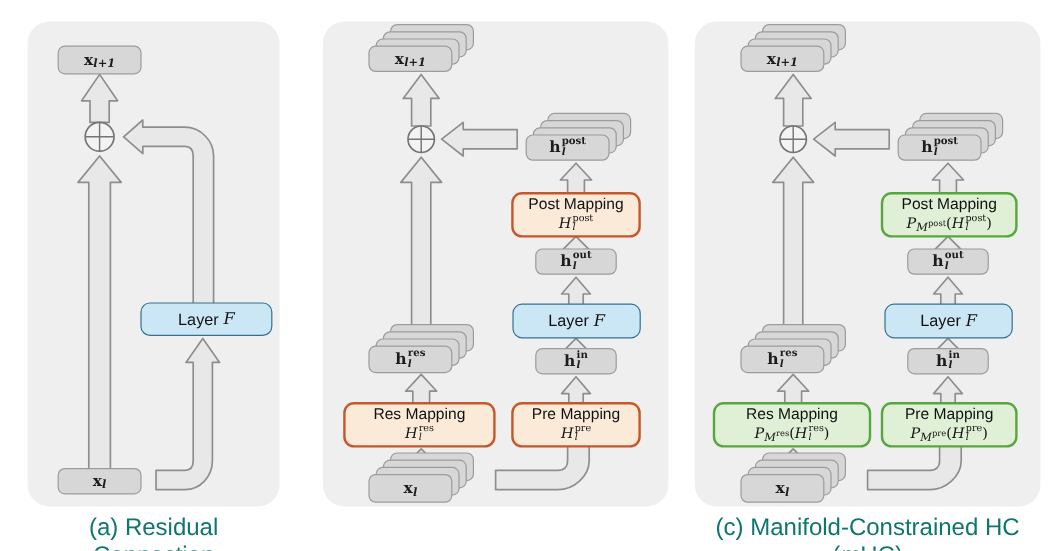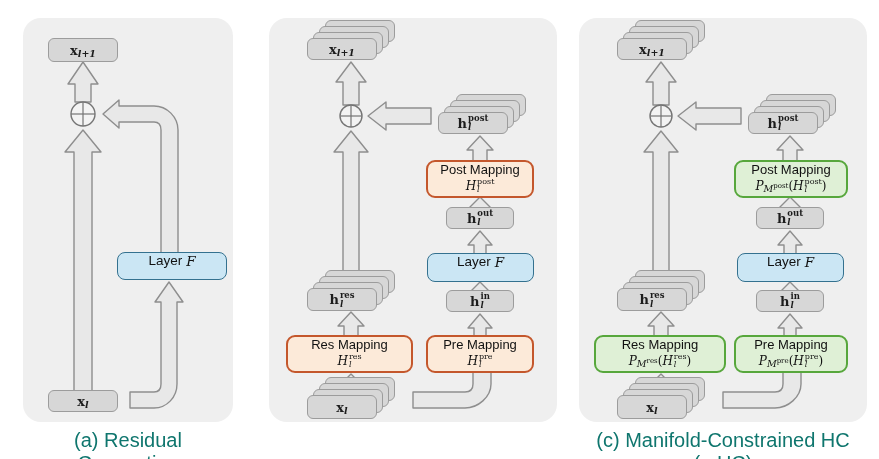--- a/index.html
+++ b/index.html
@@ -15,21 +15,21 @@
   .suml{stroke:#757575;stroke-width:1.2;}
   .gbox{position:absolute;background:#d7d7d7;border:1.5px solid #9c9c9c;border-radius:6px;
     display:flex;align-items:center;justify-content:center;
     font-family:"DejaVu Serif",serif;font-weight:bold;font-size:13px;color:#1c1c1c;box-sizing:border-box;}
   .stackb{position:absolute;background:#d7d7d7;border:1.5px solid #9c9c9c;border-radius:6px;box-sizing:border-box;}
   .xsub{font-size:9.5px;font-style:italic;transform:translateY(3px);font-weight:bold;}
   .supsub{display:inline-flex;flex-direction:column;align-items:flex-start;line-height:1;margin-left:1px;}
   .supsub sup,.supsub sub{font-size:8.5px;line-height:1.05;position:static;}
   .supsub sub{font-style:italic;}
   .layerbox{position:absolute;background:#cbe6f4;border:1.8px solid #34718f;border-radius:8px;
-    display:flex;justify-content:center;font-size:13.5px;color:#111;box-sizing:border-box;}
+    display:flex;align-items:center;justify-content:center;font-size:13.5px;color:#111;box-sizing:border-box;}
   .layerbox .cal{margin-left:4px;}
   .cal{font-family:"DejaVu Serif",serif;font-style:italic;font-weight:normal;}
   .mapbox{position:absolute;border-radius:9px;border:2px solid;display:flex;flex-direction:column;
     align-items:center;justify-content:center;box-sizing:border-box;line-height:1.12;}
   .mapbox.orange{background:#fcead9;border-color:#c4572c;}
   .mapbox.green{background:#dff0d6;border-color:#57a73c;}
   .mtitle{font-size:13px;color:#111;}
   .mmath{font-size:12px;font-family:"DejaVu Serif",serif;color:#111;display:flex;align-items:center;}
   .mmath .supsub sup,.mmath .supsub sub{font-size:8px;}
   .msub{display:inline-block;font-size:9.5px;transform:translateY(3px);}

